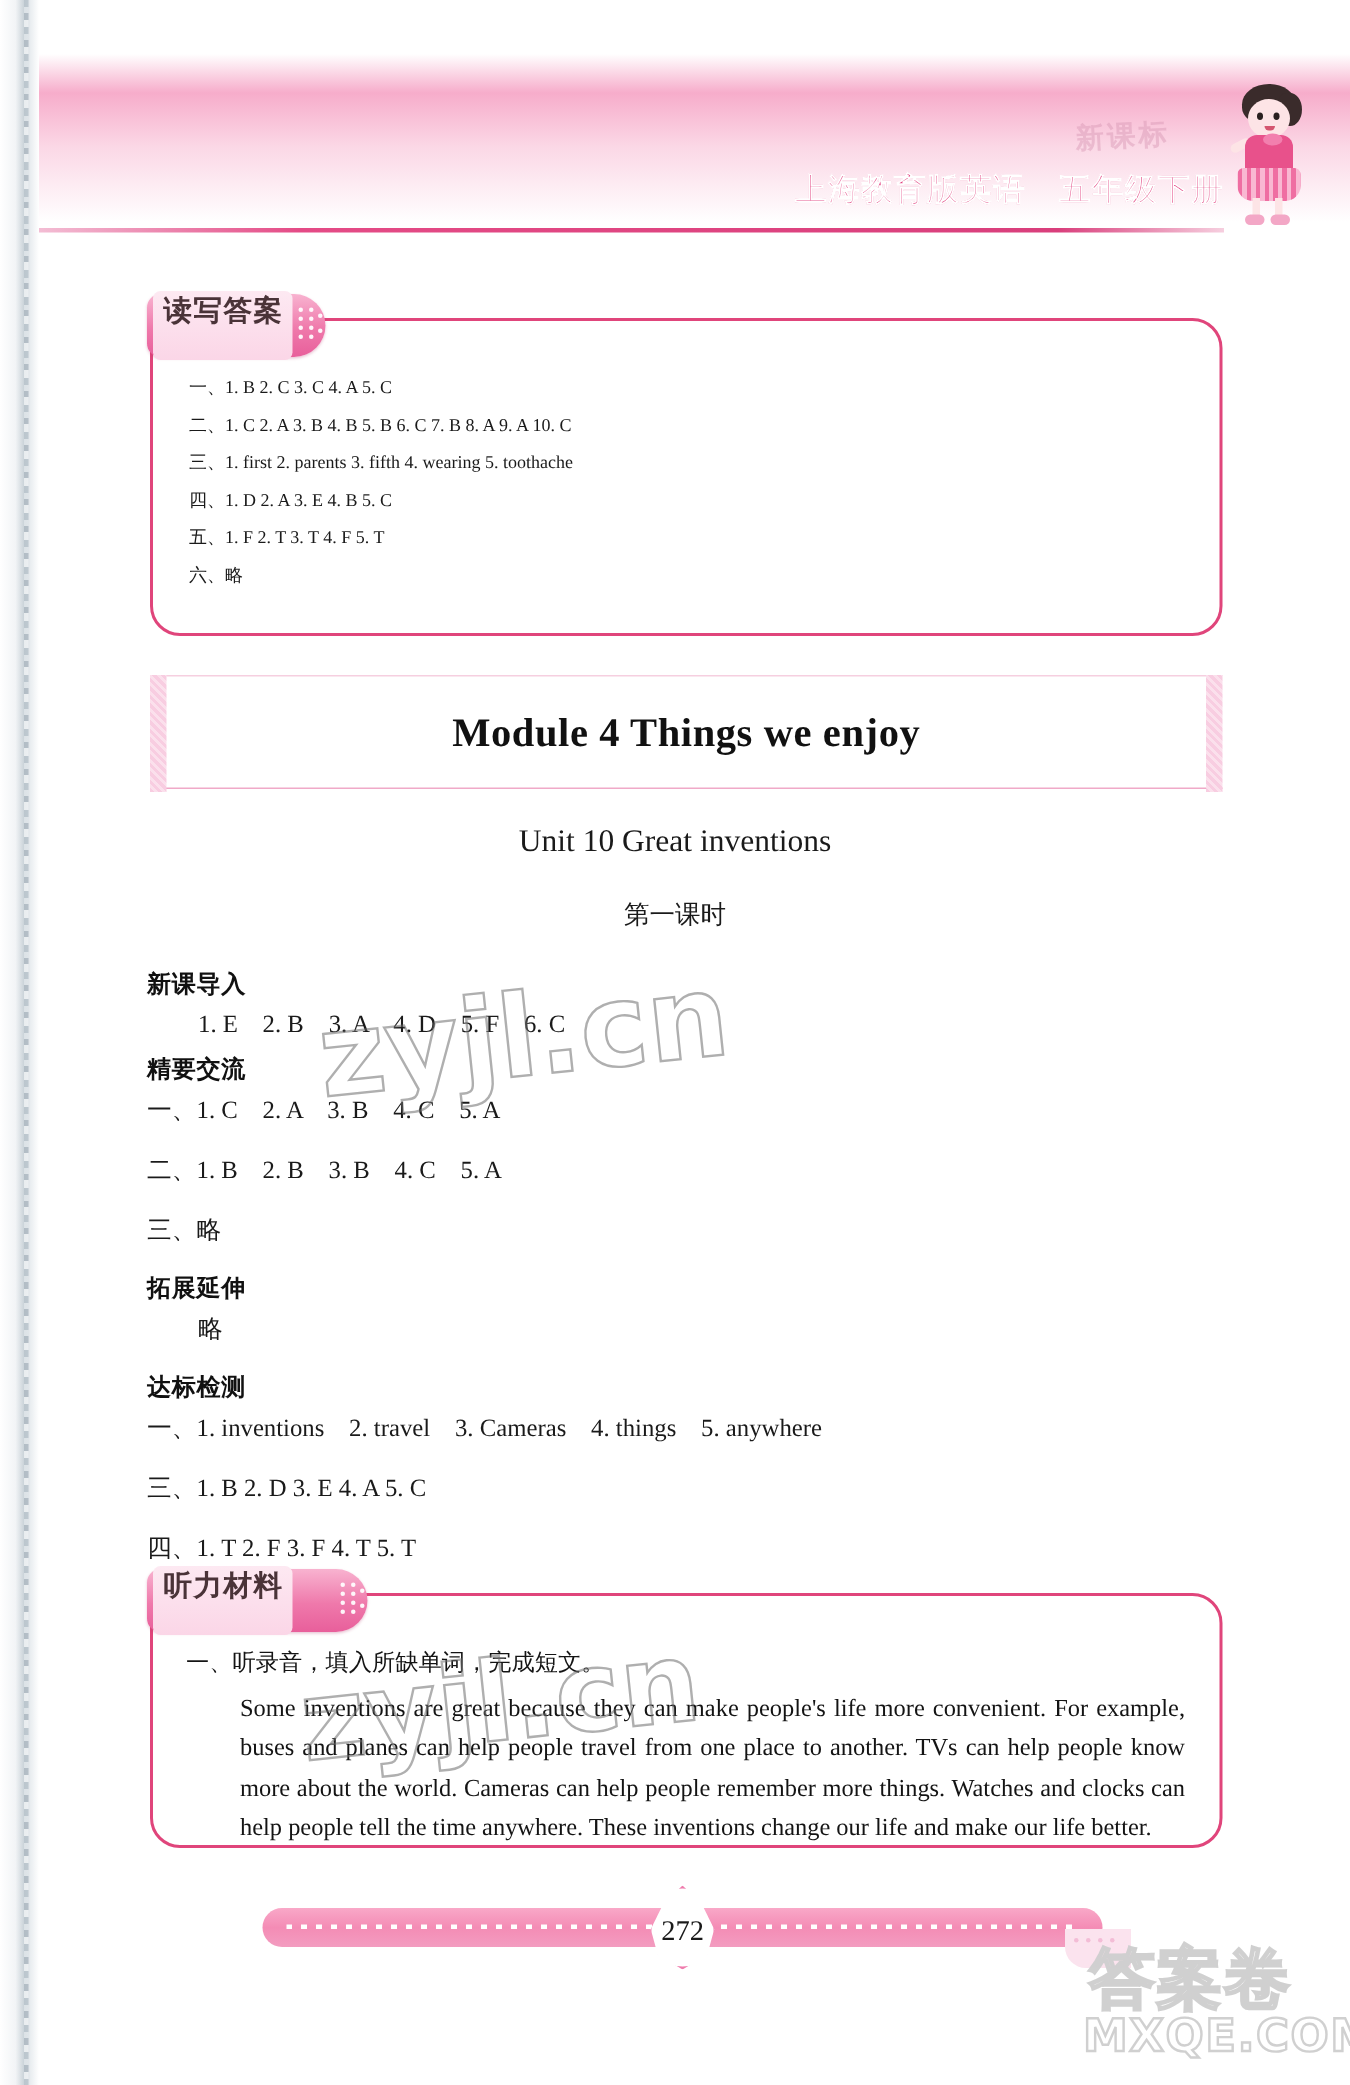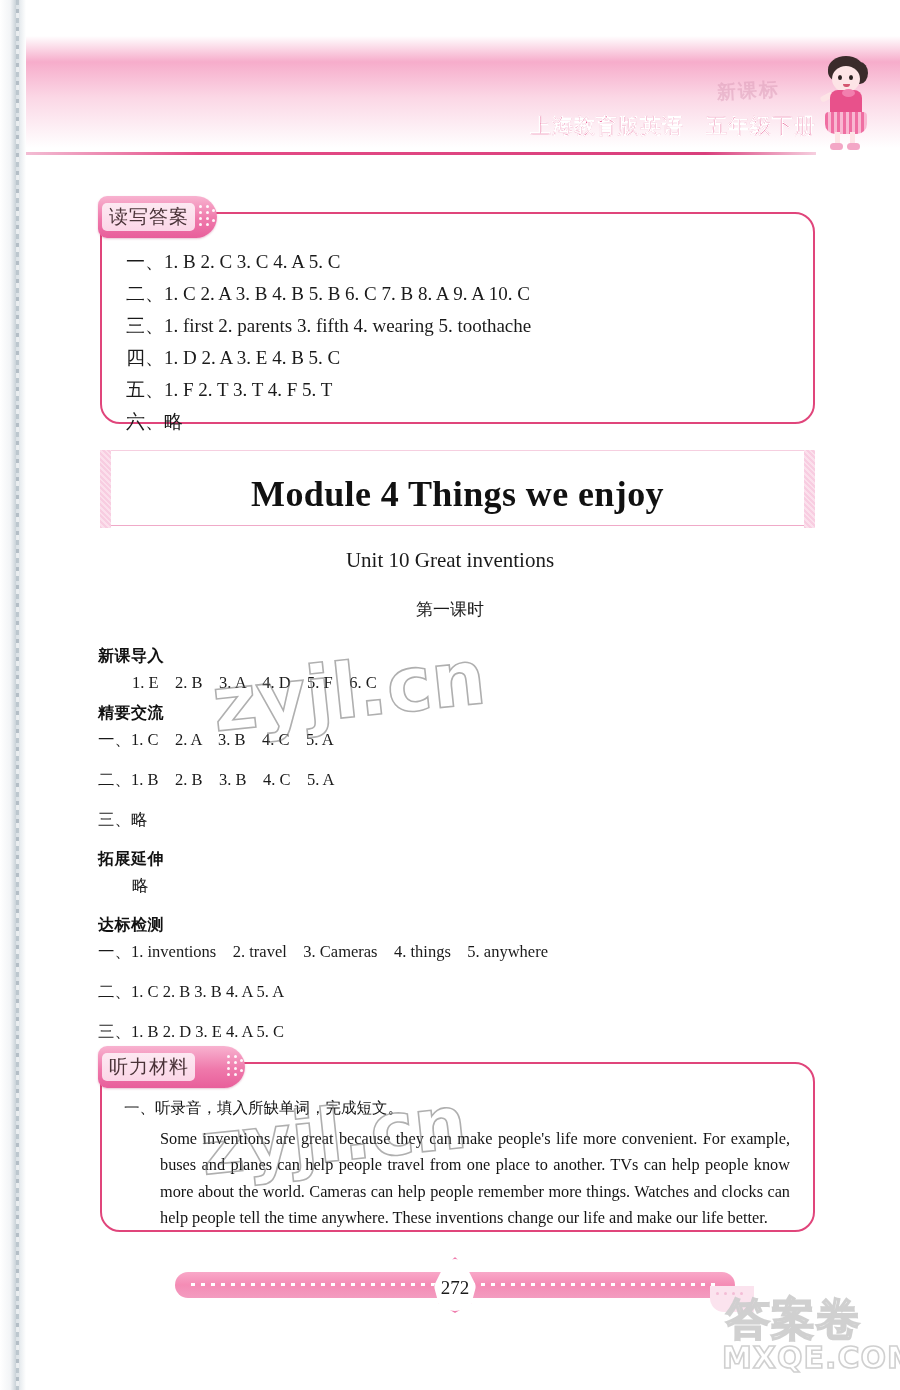--- a/index.html
+++ b/index.html
@@ -110,24 +110,24 @@
     background: linear-gradient(180deg,#f8b3d0 0%,#ef79ab 55%,#e85f9b 100%);
     box-shadow: 0 1px 2px rgba(180,60,110,.3);
     display: flex;
     align-items: center;
     padding-left: 4px;
     z-index: 6;
   }
   .badge-inner {
     background: linear-gradient(180deg,#fde9f2 0%,#fbd6e7 100%);
     border-radius: 5px;
-    padding: 2px 6px 3px 7px;
+    padding: 2px 6px 21px 7px;
     font-family: "DejaVu Sans", sans-serif;
     font-size: 19px;
-    font-weight: normal;
+    font-weight: bold;
     color: #4a3338;
     letter-spacing: 1px;
     line-height: 1.25;
     text-align: right;
   }
   .badge-dots {
     width: 22px; height: 42px;
     position: relative;
   }
   .badge-dots i {
@@ -142,21 +142,21 @@
   #answer-panel { left: 100px; top: 212px; width: 715px; height: 212px; }
   #answer-badge { left: 98px;  top: 196px; }
 
   .ans-list {
     position: absolute;
     left: 24px; top: 38px;
     width: 670px;
   }
   .ans-line {
     font-family: "Liberation Serif", serif;
-    font-size: 19px;
+    font-size: 12px;
     color: #1a1a1a;
     line-height: 1.0;
     margin-bottom: 13px;
     white-space: nowrap;
   }
 
   
   #module-banner {
     position: absolute;
     left: 100px; top: 450px;
@@ -169,21 +169,21 @@
     content:"";
     position:absolute; top:-1px; width:11px; height:78px;
     background: repeating-linear-gradient(45deg,#f8cde1 0 2px,#fbe0ec 2px 4px);
   }
   #module-banner::before { left: 0; }
   #module-banner::after  { right: 0; }
   .module-title {
     position:absolute; left:0; right:0; top:22px;
     text-align:center;
     font-family: "Liberation Serif", serif;
-    font-size: 36px;
+    font-size: 27px;
     font-weight: bold;
     color: #111111;
     letter-spacing: .4px;
   }
 
   .unit-title {
     position: absolute;
     left: 0; right: 0; top: 548px;
     text-align: center;
     font-family: "Liberation Serif", serif;
@@ -373,21 +373,20 @@
     <div class="sec-head">新课导入</div>
     <div class="body-line indent">1. E　2. B　3. A　4. D　5. F　6. C</div>
     <div class="sec-head">精要交流</div>
     <div class="body-line loose">一、1. C　2. A　3. B　4. C　5. A</div>
     <div class="body-line loose">二、1. B　2. B　3. B　4. C　5. A</div>
     <div class="body-line loose">三、略</div>
     <div class="sec-head">拓展延伸</div>
     <div class="body-line indent loose">略</div>
     <div class="sec-head">达标检测</div>
     <div class="body-line loose">一、1. inventions　2. travel　3. Cameras　4. things　5. anywhere</div>
-    <div class="body-line loose">二、1. C  2. B  3. B  4. A  5. A</div>
     <div class="body-line loose">三、1. B  2. D  3. E  4. A  5. C</div>
     <div class="body-line loose">四、1. T  2. F  3. F  4. T  5. T</div>
   </div>
 
 <div class="panel" id="listen-panel">
   <div class="listen-q">一、听录音，填入所缺单词，完成短文。</div>
   <div class="listen-body">Some inventions are great because they can make people's life more convenient. For example, buses and planes can help people travel from one place to another. TVs can help people know more about the world. Cameras can help people remember more things. Watches and clocks can help people tell the time anywhere. These inventions change our life and make our life better.</div>
 </div>
 <div class="badge" id="listen-badge">
   <span class="badge-inner">听力材料</span>

